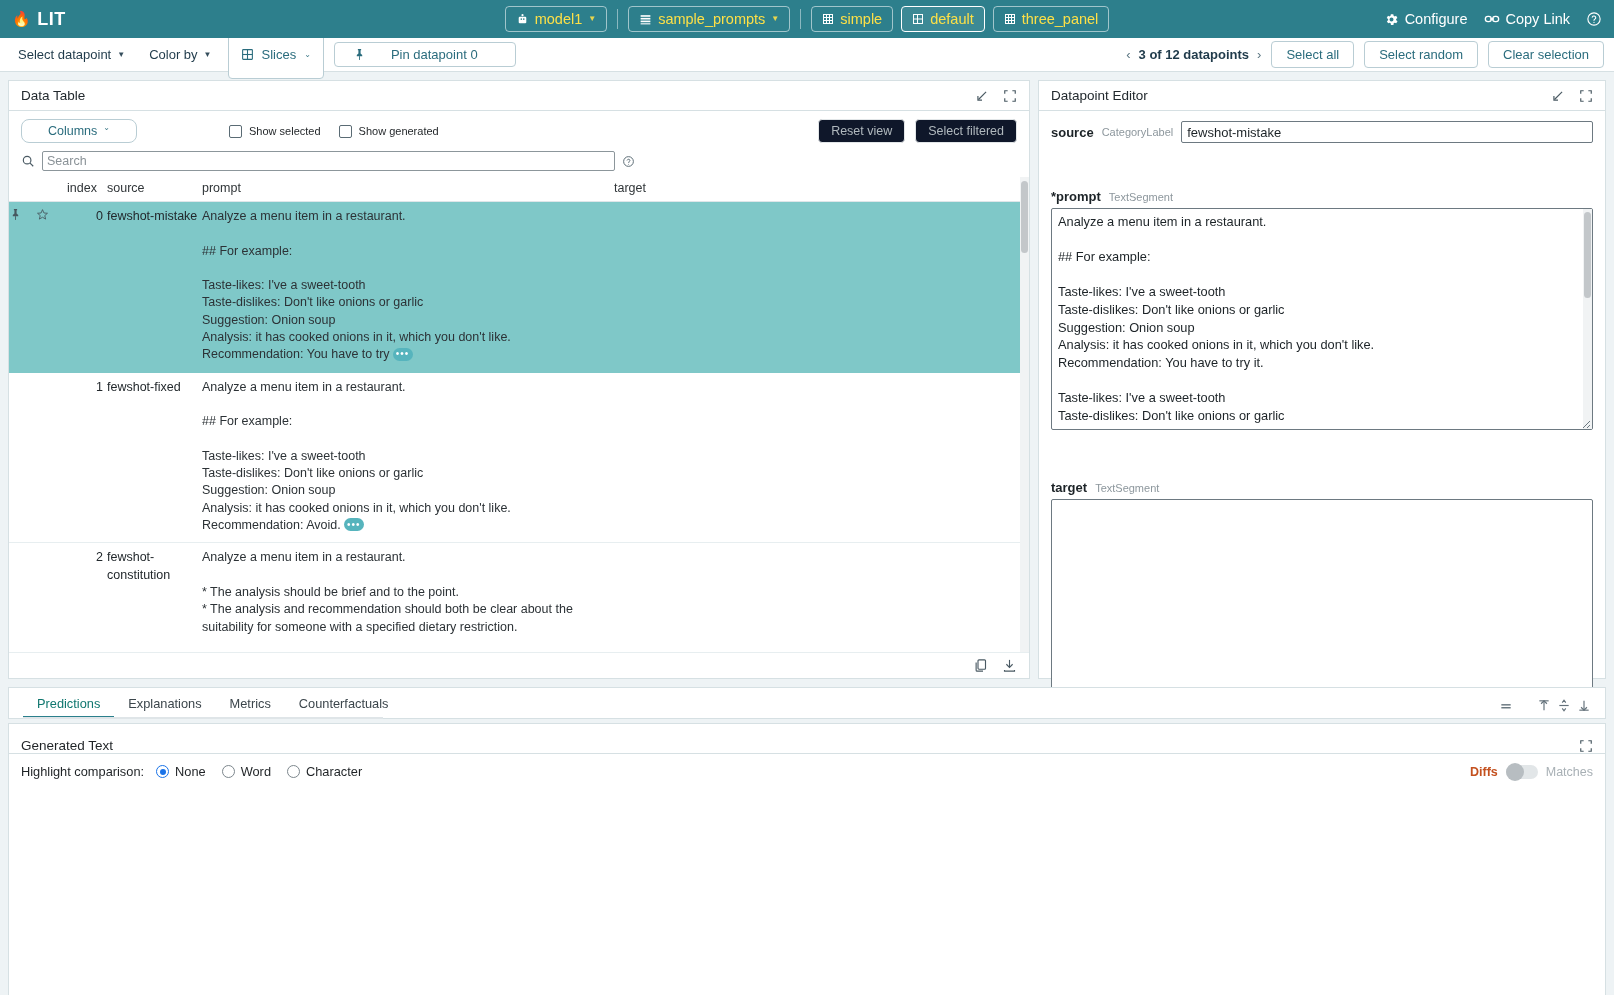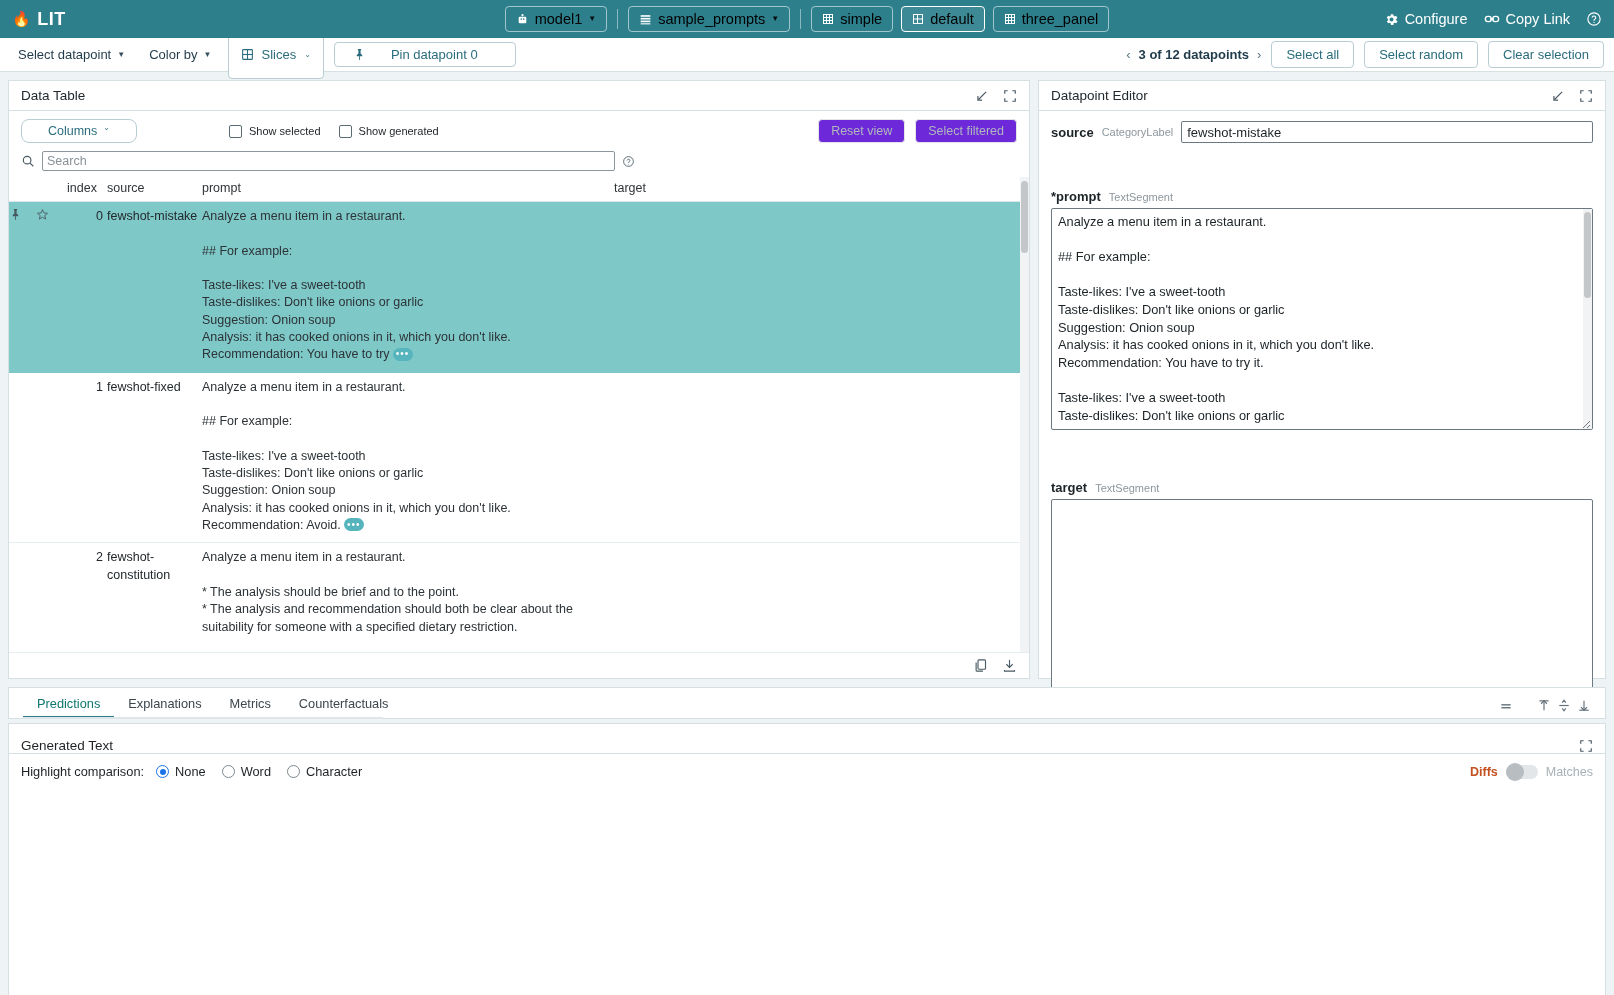--- a/index.html
+++ b/index.html
@@ -33,21 +33,21 @@
     display: flex; align-items: center; justify-content: center;
     gap: 0px; pointer-events: none;
   }
   .header-center > * { pointer-events: auto; }
   .hdr-chip {
     display: flex; align-items: center; gap: 6px;
     border: 1px solid rgba(255,255,255,.55);
     border-radius: 4px;
     padding: 4px 10px;
     font-size: 14.5px;
-    color: #000000;
+    color: #fde047;
     background: transparent;
     margin: 0 4px;
     white-space: nowrap;
   }
   .hdr-chip.bright { border-color: #ffffff; background: rgba(255,255,255,.08); }
   .hdr-sep {
     width: 1px; height: 20px; background: rgba(255,255,255,.45);
     margin: 0 6px;
   }
   .caret { font-size: 8px; line-height: 1; opacity: .9; }
@@ -137,21 +137,21 @@
   }
   .chk-group { display: flex; align-items: center; gap: 18px; margin-left: 92px; }
   .chk { display: flex; align-items: center; gap: 7px; font-size: 11px; color: #1f2326; }
   .box {
     width: 13px; height: 13px; border: 1.5px solid #5a6b74; border-radius: 2px;
     display: inline-block;
   }
   .dt-right-btns { margin-left: auto; display: flex; align-items: center; gap: 10px; }
   .ghost-btn {
     border: 1px solid #e2e6e8; border-radius: 4px;
-    padding: 4px 12px; color: #b0b8bd; background: #6d28d9;
+    padding: 4px 12px; color: #b0b8bd; background: #0f172a;
     font-size: 12.5px; white-space: nowrap;
   }
   .search-row {
     display: flex; align-items: center; gap: 7px;
     padding: 4px 12px 6px 12px;
   }
   .search-input {
     flex: 1; height: 20px;
     border: 1px solid #8c969b; border-radius: 2px;
     padding: 0 4px; font-size: 12.5px;

